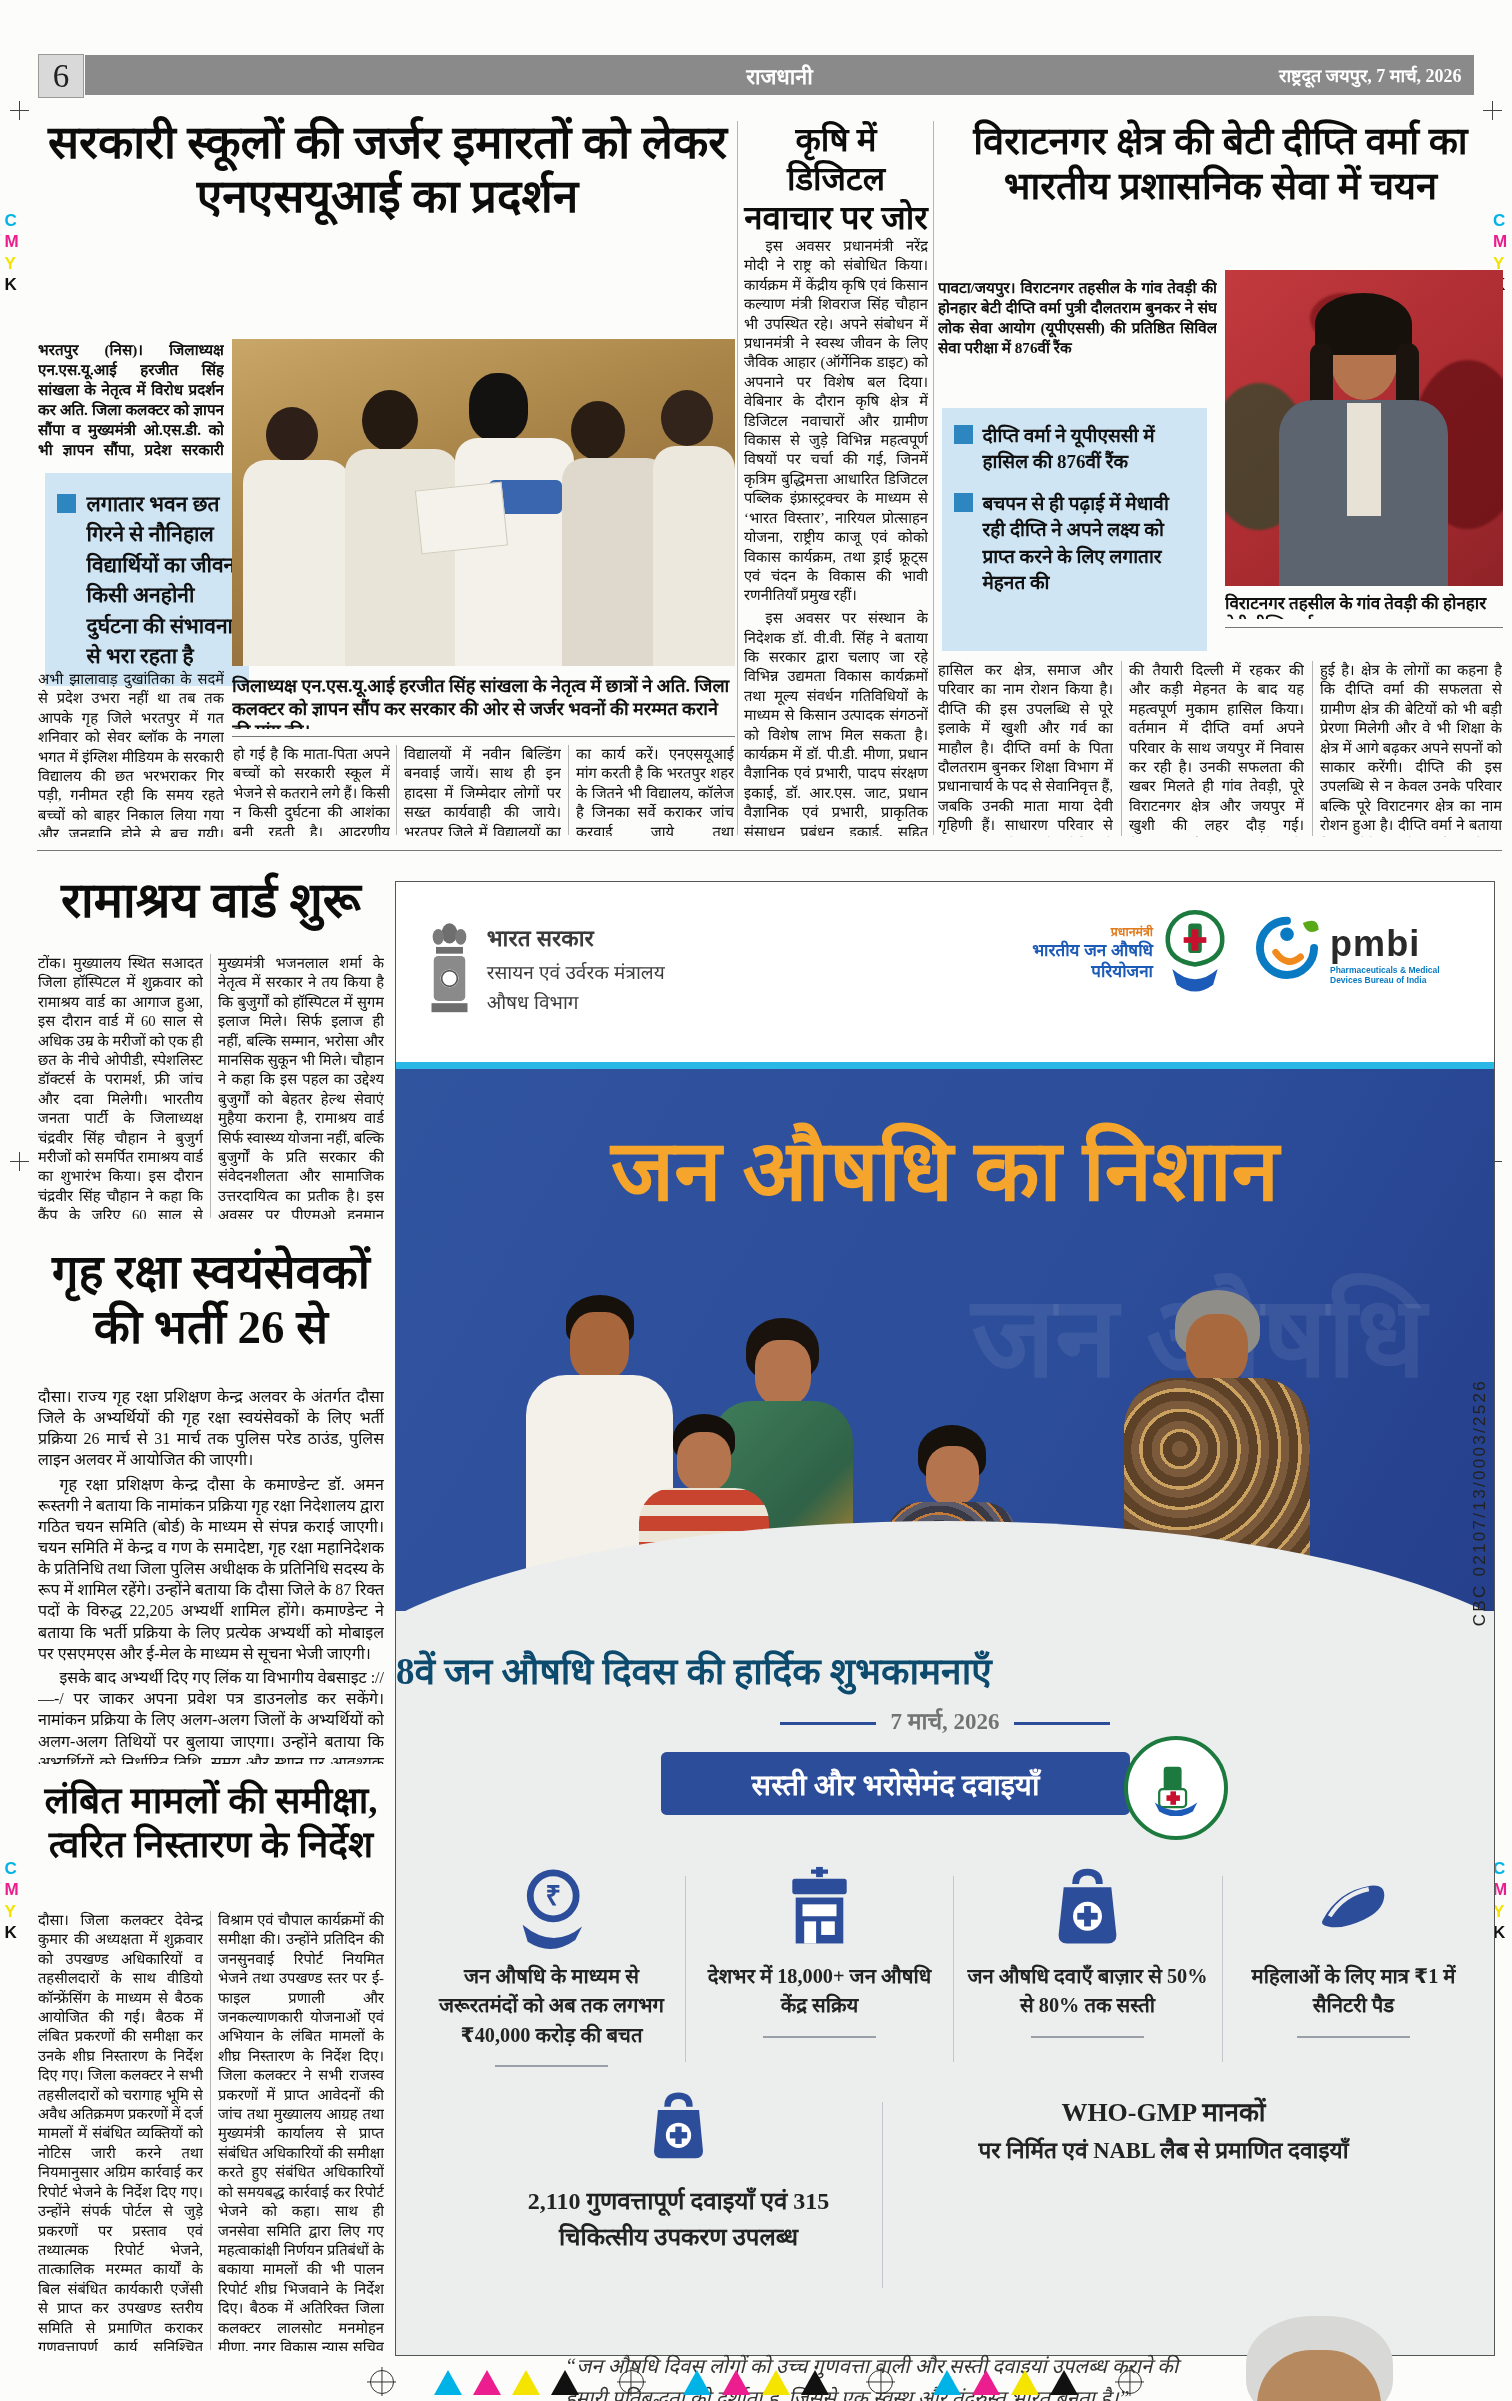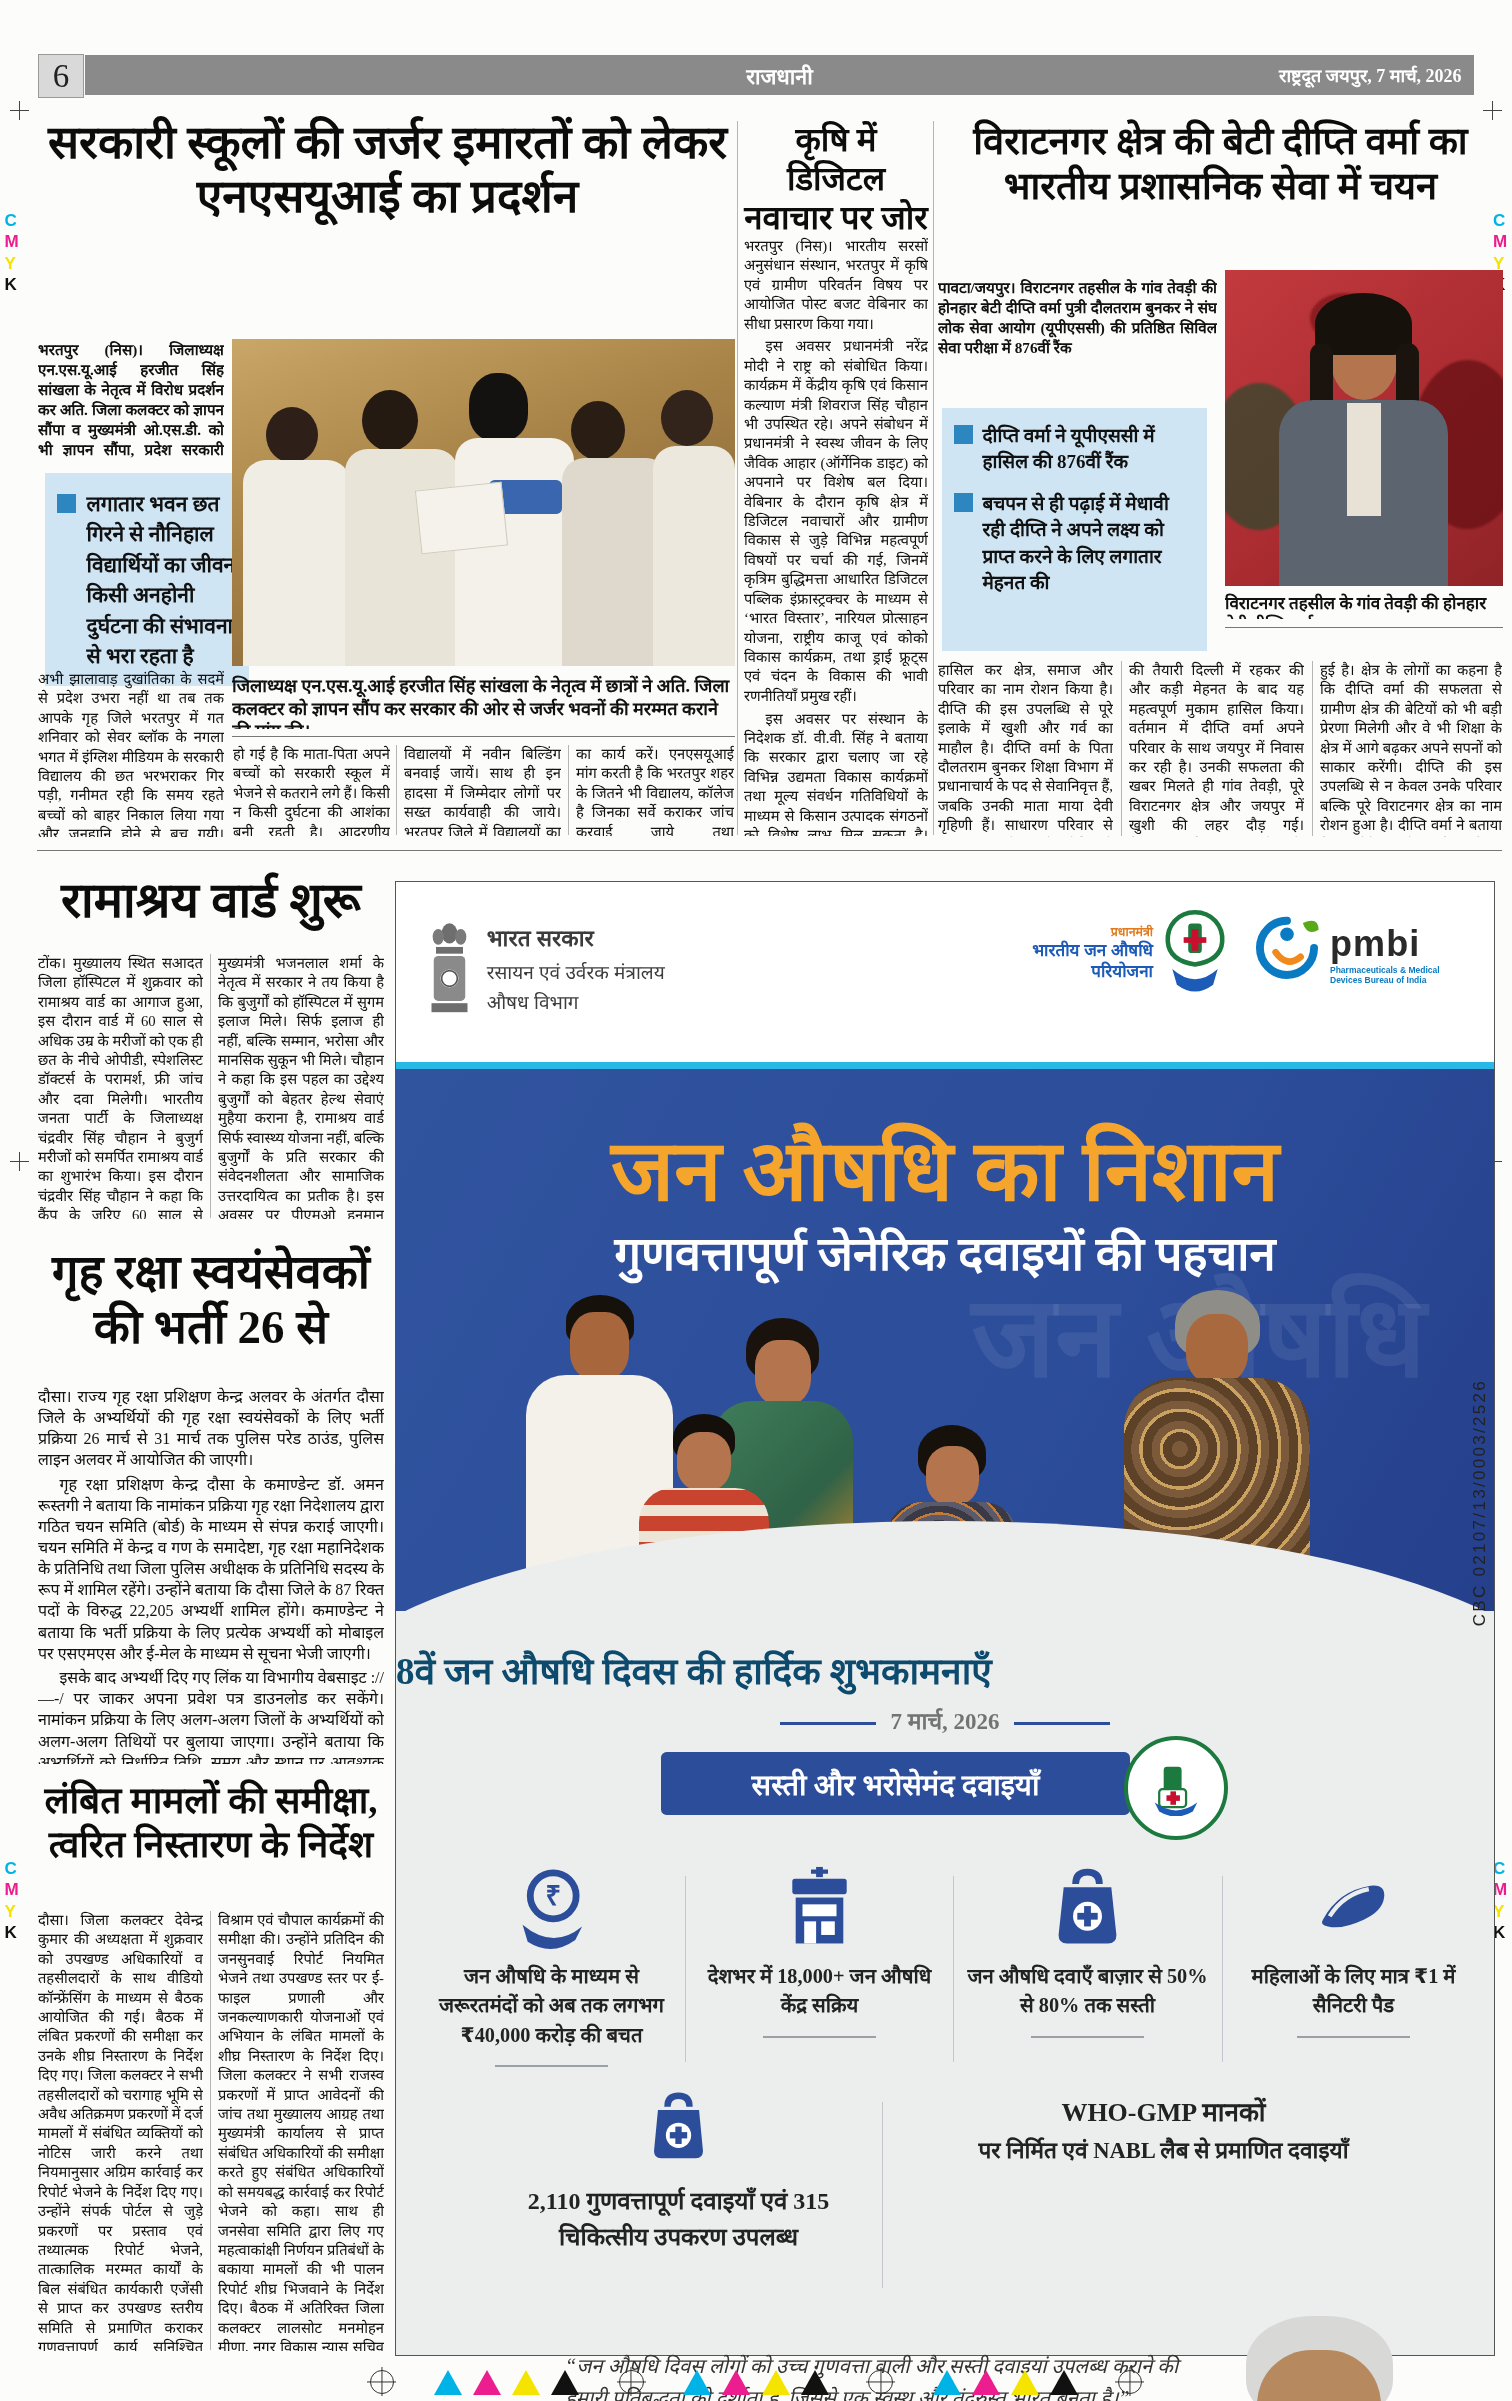--- a/index.html
+++ b/index.html
@@ -143,21 +143,20 @@
   <div class="abs vrule" style="left:396px;top:745px;height:90px;"></div>
   <div class="abs body-txt" style="left:404px;top:745px;width:157px;height:91px;">विद्यालयों में नवीन बिल्डिंग बनवाई जायें। साथ ही इन हादसा में जिम्मेदार लोगों पर सख्त कार्यवाही की जाये। भरतपुर जिले में विद्यालयों का विशेष सर्वे कराकर नई बिल्डिंग बनवाकर नौनिहाल बच्चों का जीवन संभारने</div>
   <div class="abs vrule" style="left:568px;top:745px;height:90px;"></div>
   <div class="abs body-txt" style="left:576px;top:745px;width:158px;height:91px;">का कार्य करें। एनएसयूआई मांग करती है कि भरतपुर शहर के जितने भी विद्यालय, कॉलेज है जिनका सर्वे कराकर जांच करवाई जाये तथा उच्चाधिकारियों की कमेटी बिठाई जाये।</div>
 
   <div class="abs vrule" style="left:737px;top:121px;height:714px;"></div>
   <div class="abs vrule" style="left:933px;top:121px;height:714px;"></div>
 
   <div class="abs headline" style="left:743px;top:121px;width:186px;height:107px;font-size:33px;">कृषि में डिजिटल नवाचार पर जोर</div>
   <div class="abs body-txt" style="left:744px;top:237px;width:184px;height:599px;">
-    <p class="nofirst">भरतपुर (निस)। भारतीय सरसों अनुसंधान संस्थान, भरतपुर में कृषि एवं ग्रामीण परिवर्तन विषय पर आयोजित पोस्ट बजट वेबिनार का सीधा प्रसारण किया गया।</p>
     <p>इस अवसर प्रधानमंत्री नरेंद्र मोदी ने राष्ट्र को संबोधित किया। कार्यक्रम में केंद्रीय कृषि एवं किसान कल्याण मंत्री शिवराज सिंह चौहान भी उपस्थित रहे। अपने संबोधन में प्रधानमंत्री ने स्वस्थ जीवन के लिए जैविक आहार (ऑर्गेनिक डाइट) को अपनाने पर विशेष बल दिया। वेबिनार के दौरान कृषि क्षेत्र में डिजिटल नवाचारों और ग्रामीण विकास से जुड़े विभिन्न महत्वपूर्ण विषयों पर चर्चा की गई, जिनमें कृत्रिम बुद्धिमत्ता आधारित डिजिटल पब्लिक इंफ्रास्ट्रक्चर के माध्यम से ‘भारत विस्तार’, नारियल प्रोत्साहन योजना, राष्ट्रीय काजू एवं कोको विकास कार्यक्रम, तथा ड्राई फ्रूट्स एवं चंदन के विकास की भावी रणनीतियाँ प्रमुख रहीं।</p>
     <p>इस अवसर पर संस्थान के निदेशक डॉ. वी.वी. सिंह ने बताया कि सरकार द्वारा चलाए जा रहे विभिन्न उद्यमता विकास कार्यक्रमों तथा मूल्य संवर्धन गतिविधियों के माध्यम से किसान उत्पादक संगठनों को विशेष लाभ मिल सकता है। कार्यक्रम में डॉ. पी.डी. मीणा, प्रधान वैज्ञानिक एवं प्रभारी, पादप संरक्षण इकाई, डॉ. आर.एस. जाट, प्रधान वैज्ञानिक एवं प्रभारी, प्राकृतिक संसाधन प्रबंधन इकाई, सहित संस्थान के अन्य अधिकारी एवं वैज्ञानिक उपस्थित रहे। इसके अतिरिक्त आसपास के विभिन्न गांवों से जुड़े किसानों ने भी वेबिनार में भाग लिया। कार्यक्रम का संचालन डॉ. राज कुमार योगी, वरिष्ठ वैज्ञानिक ने किया।</p>
   </div>
 
   <div class="abs headline" style="left:938px;top:119px;width:565px;height:147px;font-size:38px;">विराटनगर क्षेत्र की बेटी दीप्ति वर्मा का भारतीय प्रशासनिक सेवा में चयन</div>
   <div class="abs body-txt" style="left:938px;top:278px;width:279px;height:123px;font-size:15.2px;font-weight:bold;">पावटा/जयपुर। विराटनगर तहसील के गांव तेवड़ी की होनहार बेटी दीप्ति वर्मा पुत्री दौलतराम बुनकर ने संघ लोक सेवा आयोग (यूपीएससी) की प्रतिष्ठित सिविल सेवा परीक्षा में 876वीं रैंक</div>
 
   <div class="abs" style="left:942px;top:408px;width:265px;height:243px;background:#cfe5f3;padding:14.7px 12.4px;box-sizing:border-box;overflow:hidden;">
     <div style="display:flex;gap:9px;margin-bottom:14.7px;">
       <div class="hl-sq" style="margin-top:2.3px;"></div>
@@ -258,21 +257,20 @@
           <div style="font-size:8.5px;color:#0a7bc2;width:130px;font-weight:bold;">Pharmaceuticals &amp; Medical Devices Bureau of India</div>
         </div>
       </div>
     </div>
 
     <div class="ad-cyan"></div>
 
     <div class="ad-blue">
       <div class="wm" style="right:68px;top:186px;font-size:113px;">जन औषधि</div>
       <div class="ad-title" style="top:40px;font-size:85px;">जन औषधि का निशान</div>
-      <div class="ad-sub" style="top:151px;font-size:47px;">गुणवत्तापूर्ण जेनेरिक दवाइयों की पहचान</div>
 
       <div style="position:absolute;left:0;top:215px;width:100%;height:327px;">
 
         <div class="person" style="left:130px;top:11.3px;">
           <div style="width:68px;height:51px;background:#17110c;border-radius:50% 50% 30% 30%;margin:0 auto;"></div>
           <div style="width:59px;height:68px;background:#a8663d;border-radius:40%;margin:-34px auto 0;"></div>
           <div style="width:147px;height:203px;background:#f3f1ea;border-radius:40px 40px 0 0;margin:-5.6px auto 0;"></div>
         </div>
 
         <div class="person" style="left:316px;top:34px;">

